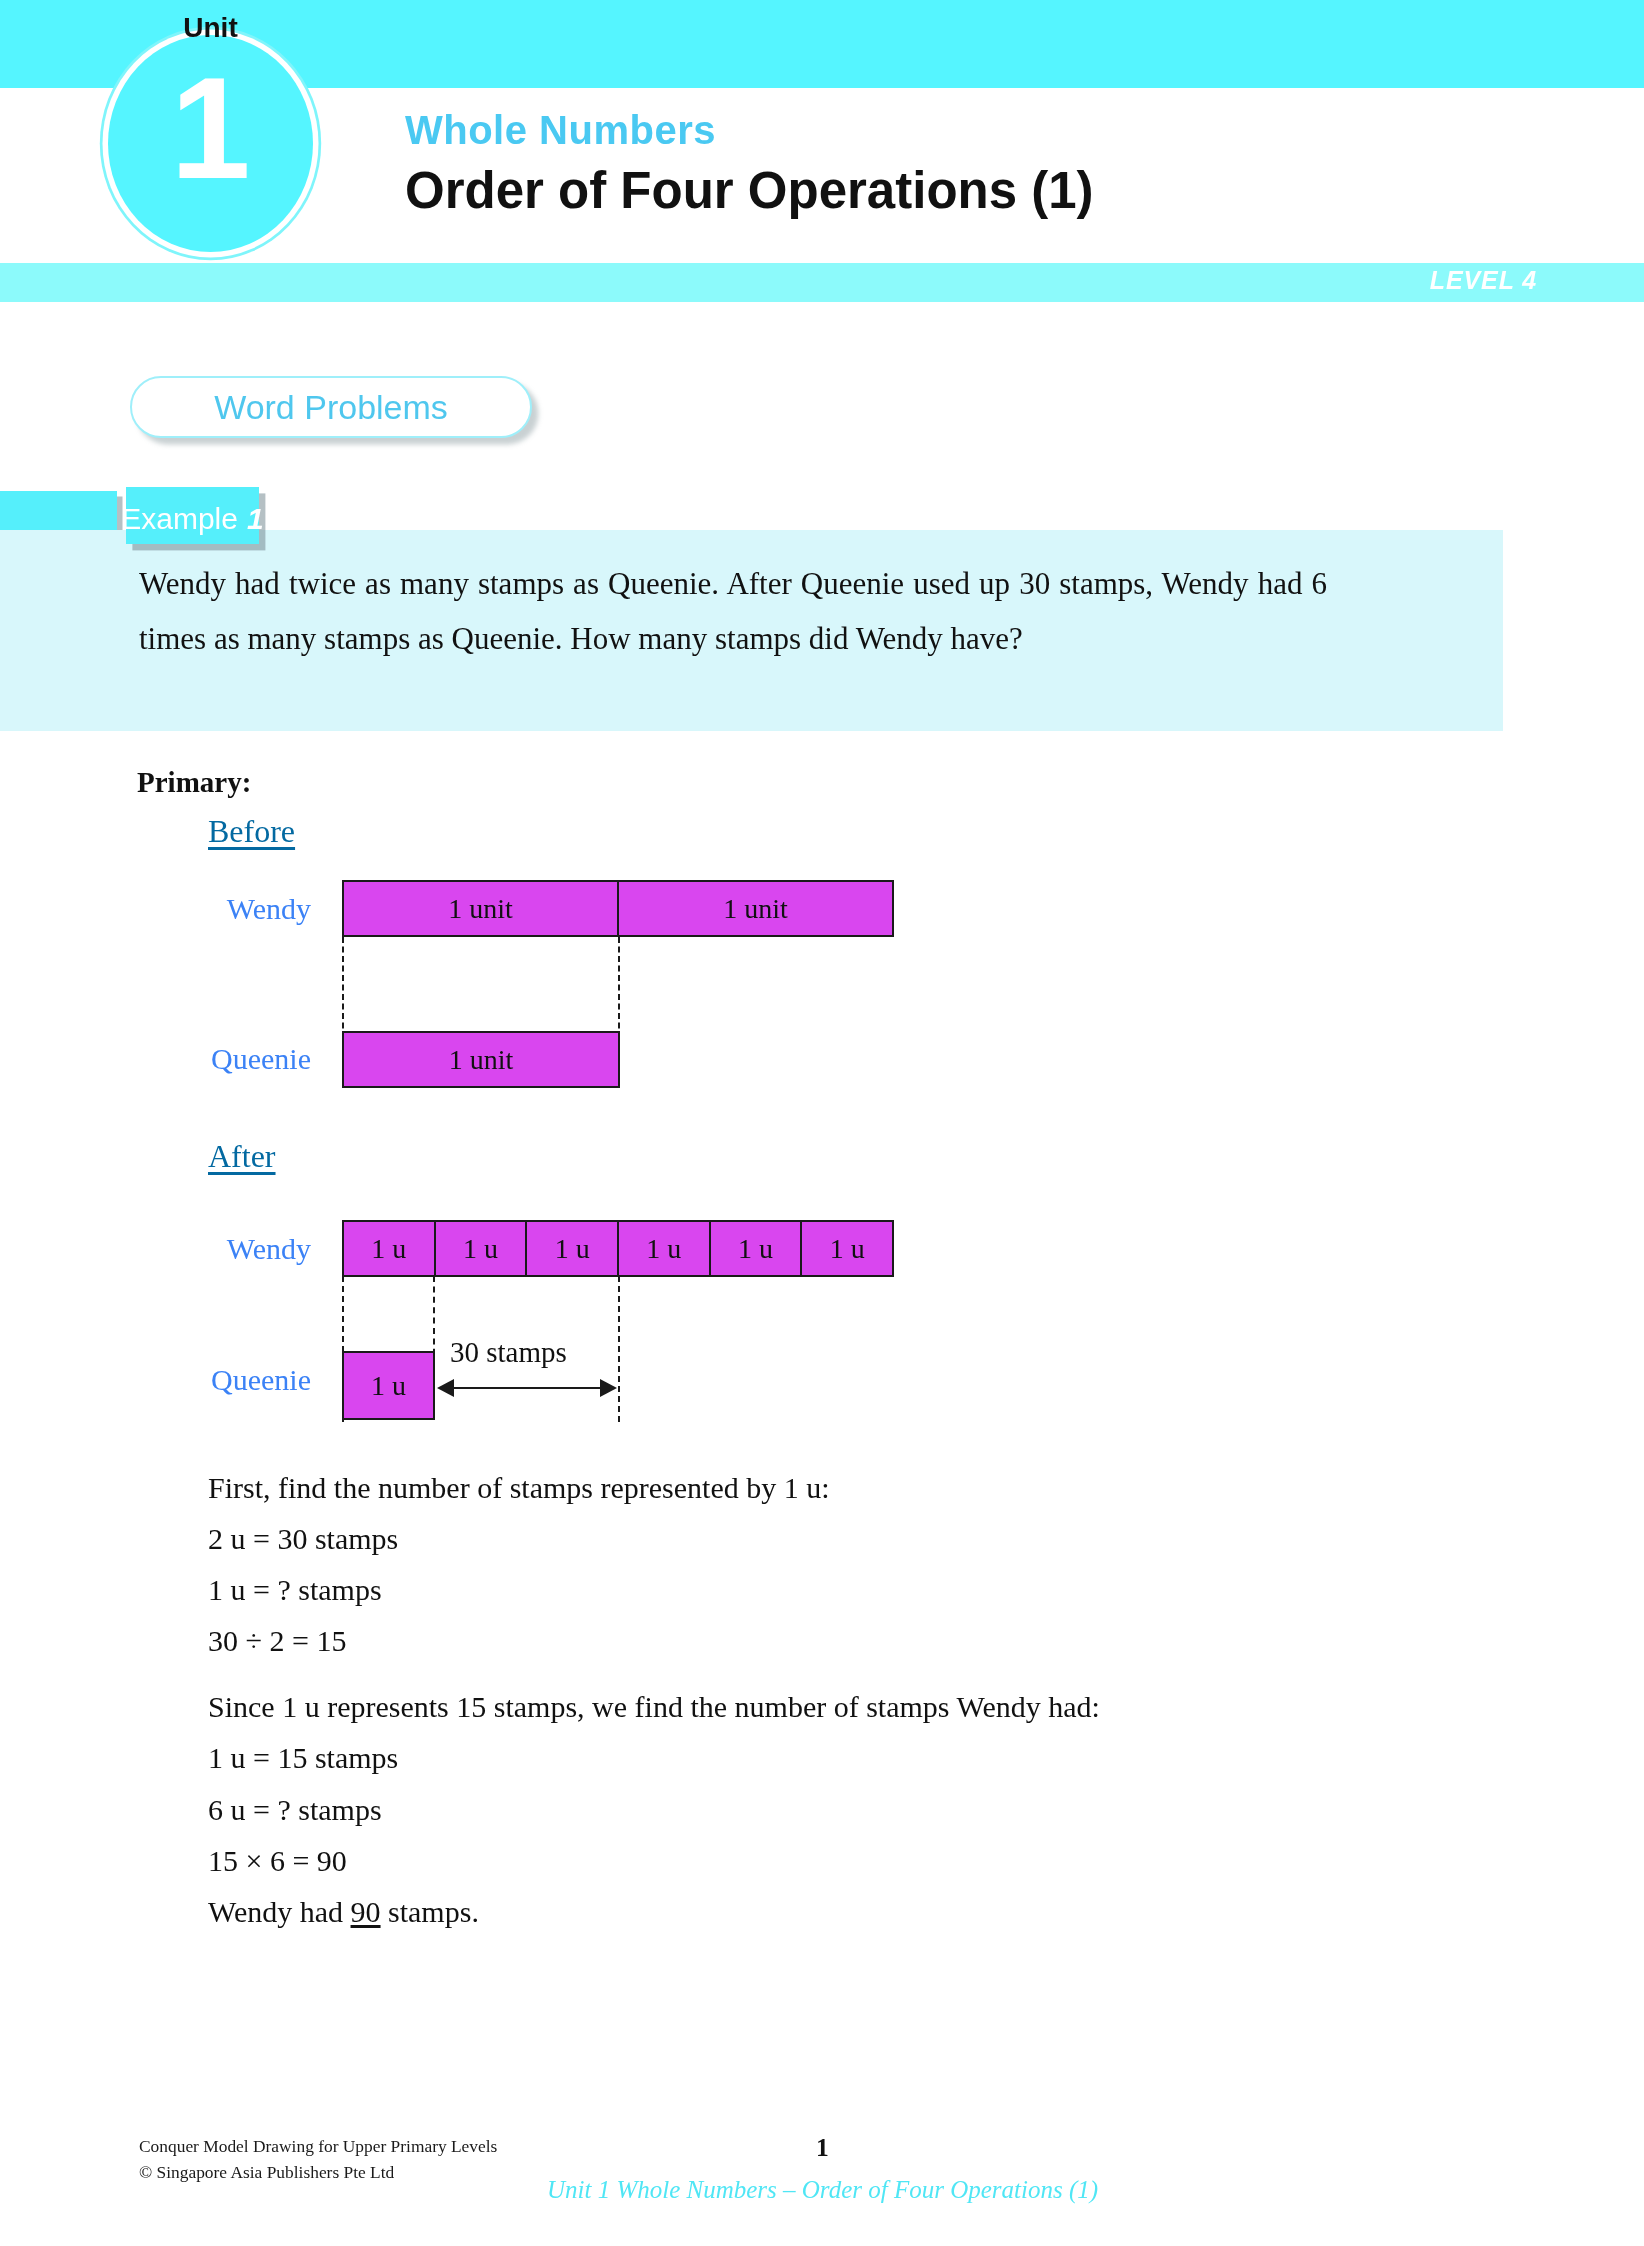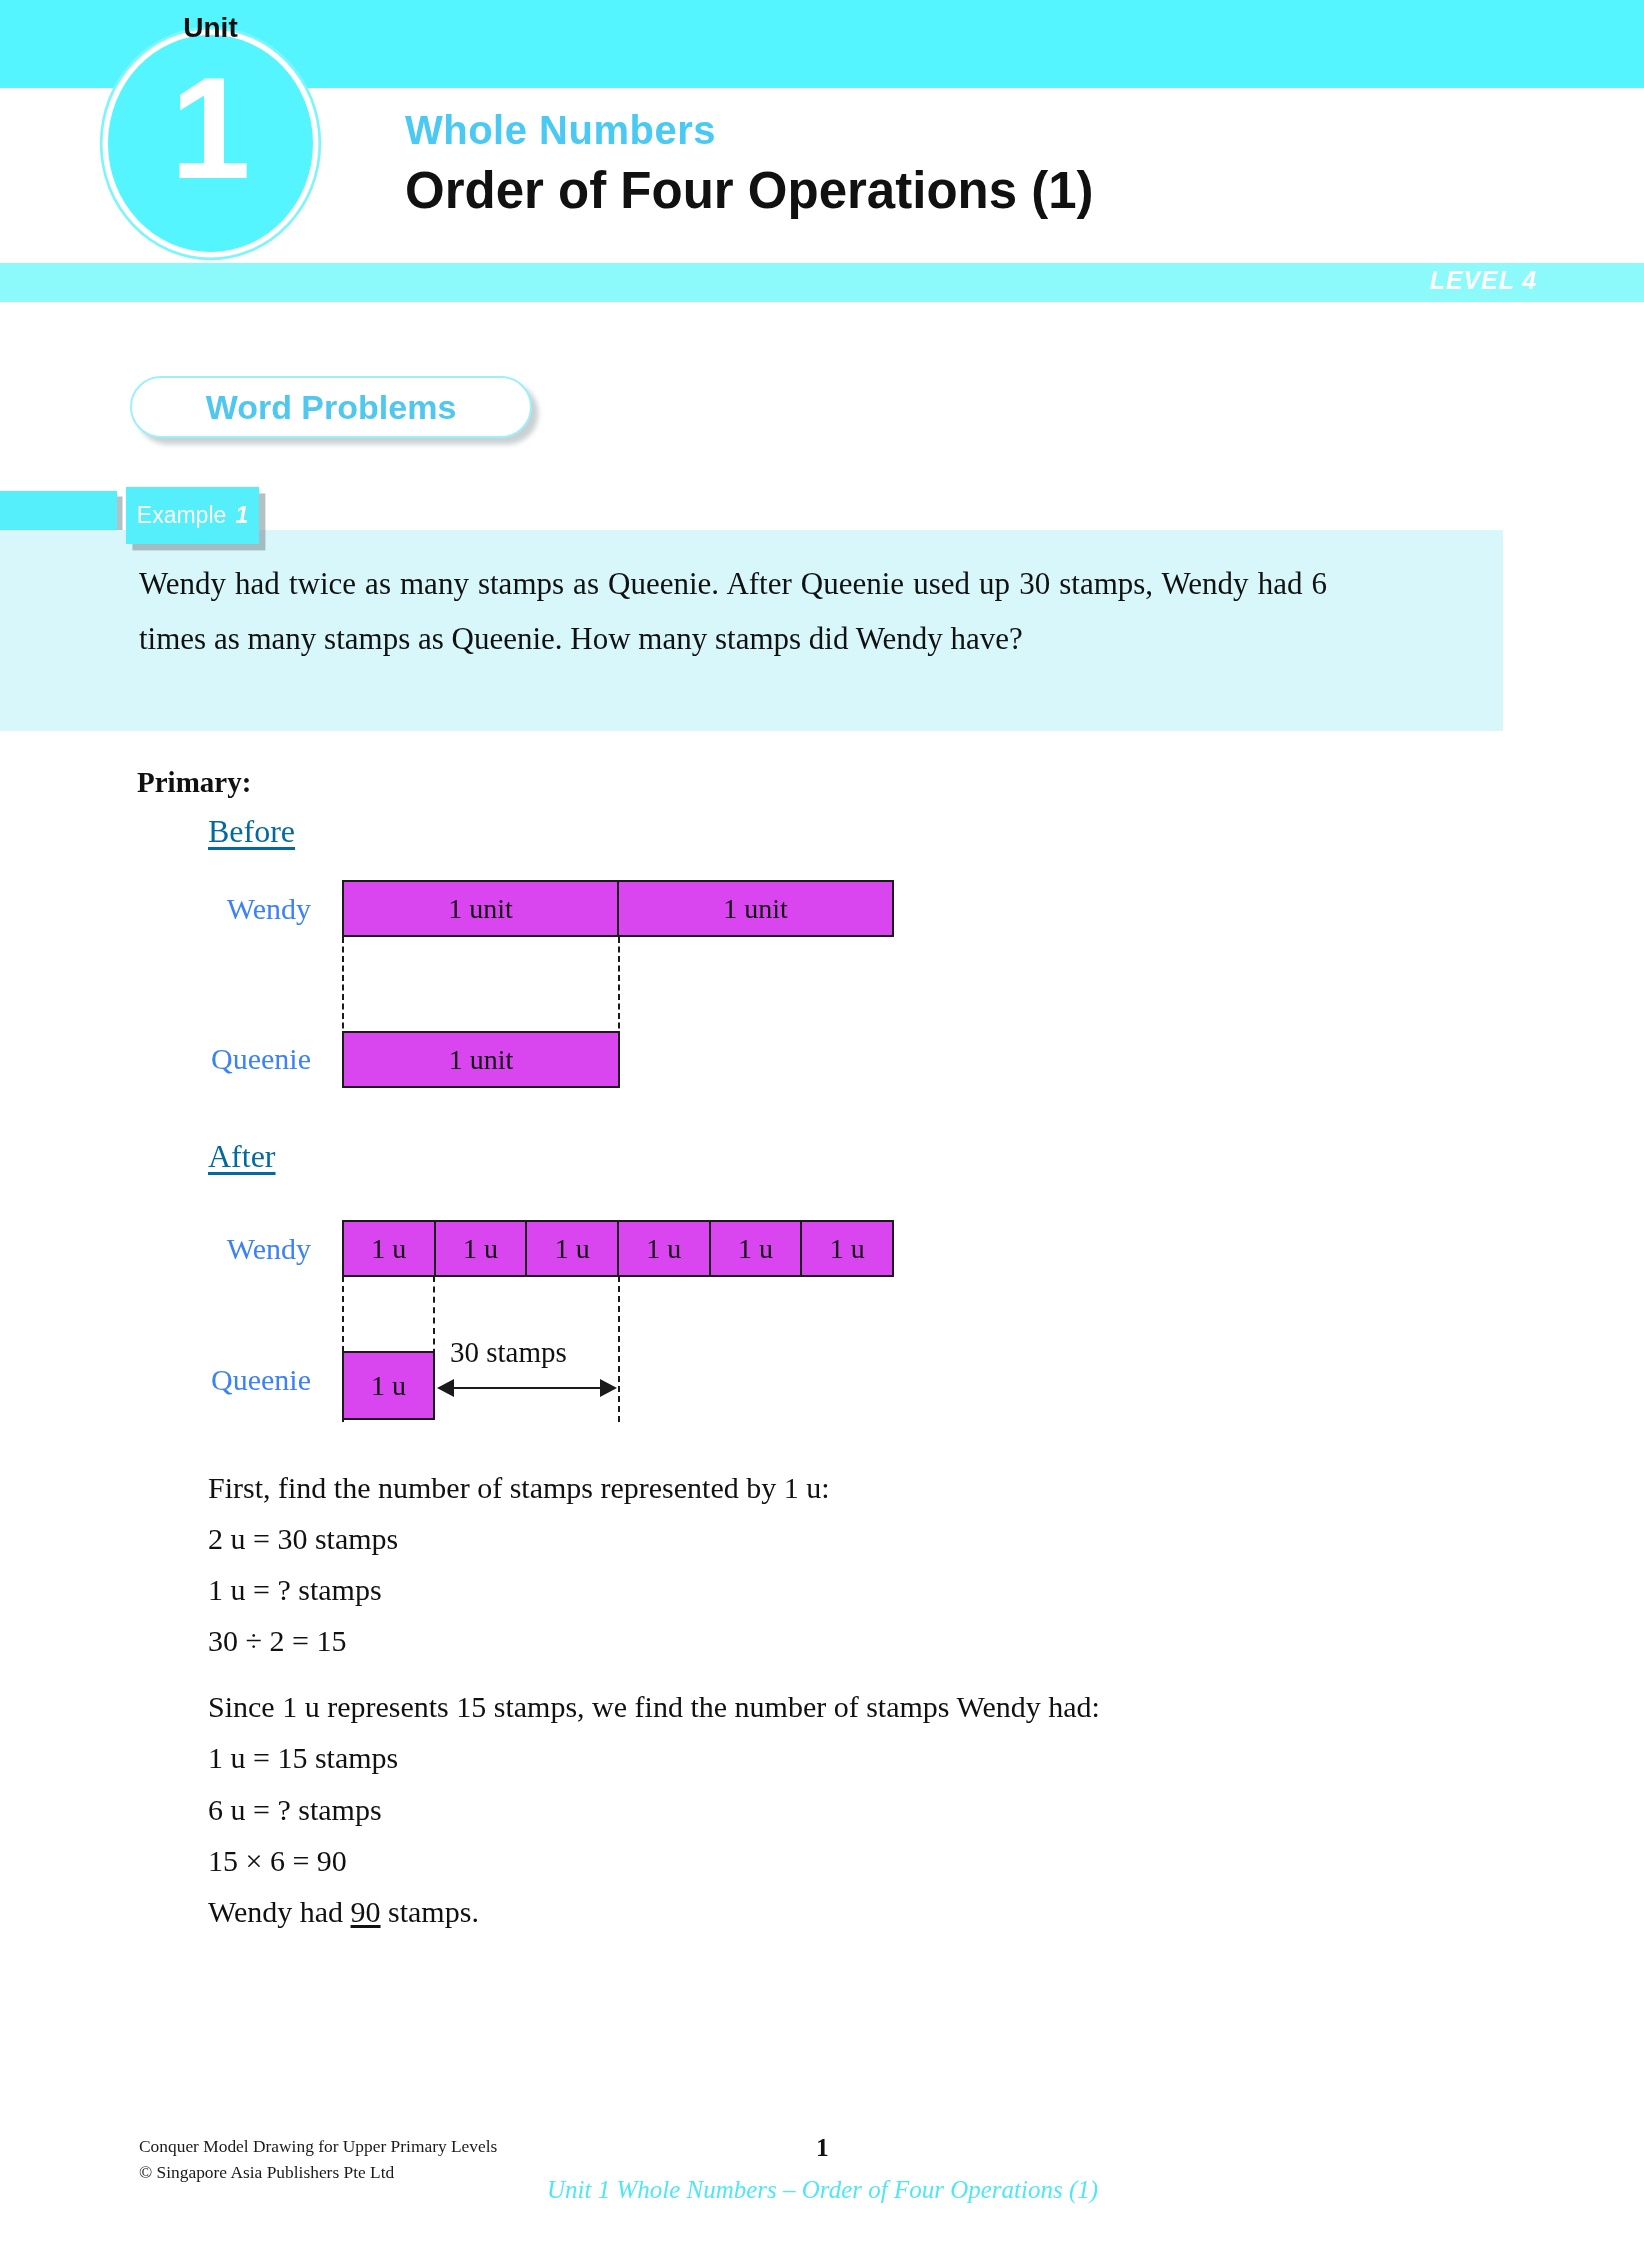--- a/index.html
+++ b/index.html
@@ -109,21 +109,21 @@
   }
   .wp-pill-label {
     position: absolute;
     left: 130px; top: 376px;
     width: 402px; height: 62px;
     display: flex;
     align-items: center;
     justify-content: center;
     font-family: "Liberation Sans", sans-serif;
     font-size: 34px;
-    font-weight: bold;
+    font-weight: normal;
     color: #4FC7EE;
   }
 
   
   .ex-tab-left {
     position: absolute;
     left: 0; top: 491px;
     width: 117px; height: 53px;
     background: #55EFFB;
     box-shadow: 5.5px 5.5px 0 rgba(120,140,148,0.55);
@@ -131,26 +131,26 @@
   .ex-badge {
     position: absolute;
     left: 126px; top: 487px;
     width: 133px; height: 57px;
     background: #55EFFB;
     box-shadow: 6.4px 6.4px 0 rgba(120,140,148,0.55);
   }
   .ex-badge-text {
     position: absolute;
     left: 126px; top: 487px;
-    width: 133px; height: 57px;
+    width: 133px; height: 64px;
     display: flex;
     align-items: center;
     justify-content: center;
     font-family: "Liberation Sans", sans-serif;
-    font-size: 23px;
+    font-size: 30px;
     font-weight: normal;
     color: #ffffff;
   }
   .ex-badge-num {
     font-style: italic;
     font-weight: bold;
     margin-left: 9.1px;
   }
 
   

